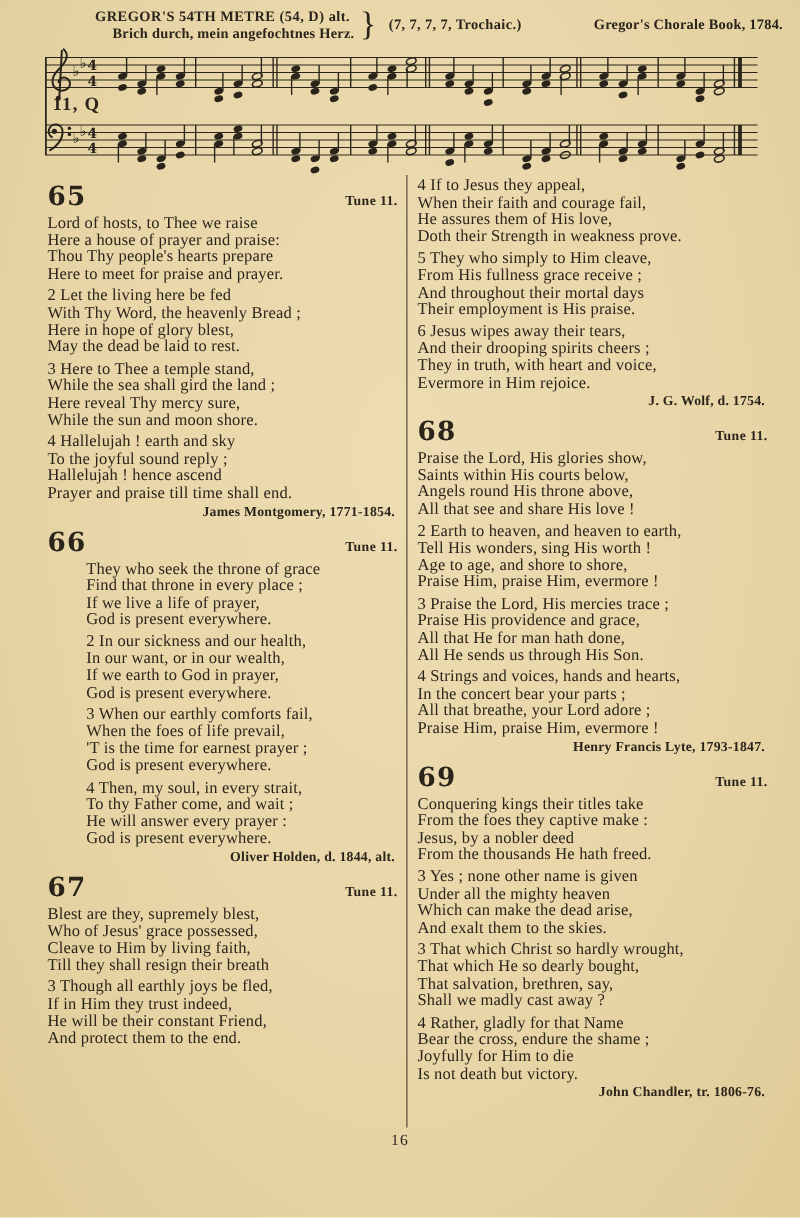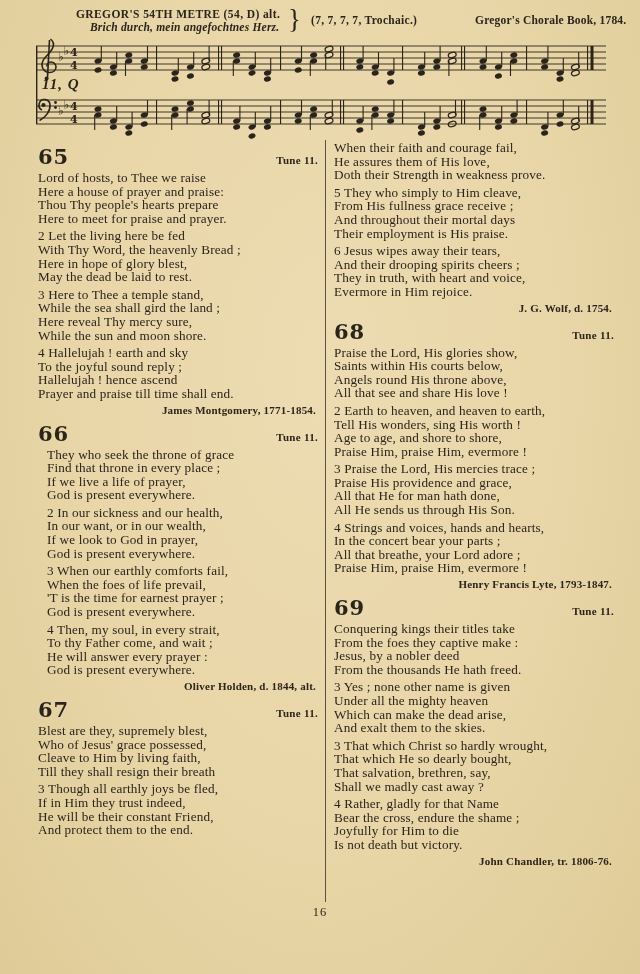--- a/index.html
+++ b/index.html
@@ -5,37 +5,37 @@
   html,body{margin:0;padding:0;}
   body{
     width:640px;height:974px;position:relative;overflow:hidden;
     background:radial-gradient(ellipse at 50% 38%, #eddcb2 0%, #e8d6a8 55%, #decb97 100%);
     font-family:"Liberation Serif","DejaVu Serif",serif;
     color:#2b241b;
   }
   
   .hdr{position:absolute;top:0;left:16px;width:640px;height:38px;}
   .hdr-title{position:absolute;left:60px;top:8px;font-weight:bold;font-size:11.5px;letter-spacing:.4px;line-height:12.5px;}
-  .hdr-title .l2{font-style:italic;padding-left:14px;letter-spacing:.2px;}
+  .hdr-title .l2{padding-left:14px;letter-spacing:.2px;}
   .hdr-brace{position:absolute;left:272px;top:4px;font-size:27px;font-weight:normal;}
   .hdr-meter{position:absolute;left:295px;top:14px;font-weight:bold;font-size:11.5px;letter-spacing:.3px;}
   .hdr-source{position:absolute;left:459px;top:14px;font-weight:bold;font-size:11.5px;letter-spacing:.2px;}
   
   #music-wrap{position:absolute;left:34px;top:36px;width:576px;height:104px;}
-  #tune-label{position:absolute;left:8px;top:40px;font-weight:bold;font-style:italic;font-size:15px;letter-spacing:1px;}
+  #tune-label{position:absolute;left:8px;top:40px;font-weight:bold;font-size:15px;letter-spacing:1px;}
   
   .col{position:absolute;top:141px;width:280px;}
   #col-left{left:38px;}
   #col-right{left:334px;}
   #col-rule{position:absolute;left:325px;top:140px;width:1px;height:762px;background:rgba(43,36,27,.75);}
   .hymn-head{display:flex;justify-content:space-between;align-items:baseline;margin:3px 0 3px;height:24px;}
   .hymn-number{font-size:21px;font-weight:bold;letter-spacing:1px;font-family:"DejaVu Serif","Liberation Serif",serif;}
   .tune-label{font-size:11px;font-weight:bold;letter-spacing:.3px;}
   .verse{margin:0 0 4px;font-size:13.2px;line-height:13.6px;letter-spacing:.15px;}
-  .verse.indent{margin-left:9px;}
+  .verse.indent{margin-left:31px;}
   .vline{white-space:nowrap;}
   .attribution{text-align:right;font-size:11px;font-weight:bold;line-height:13px;margin:-1px 2px 4px 0;letter-spacing:.2px;}
   
   #page-number{position:absolute;left:0;top:905px;width:640px;text-align:center;font-size:12.5px;letter-spacing:1px;}
 </style>
 </head>
 <body>
 
 <div class="hdr">
   <div class="hdr-title">
@@ -301,21 +301,21 @@
       </div>
       <div class="verse indent">
         <div class="vline">They who seek the throne of grace</div>
         <div class="vline">Find that throne in every place ;</div>
         <div class="vline">If we live a life of prayer,</div>
         <div class="vline">God is present everywhere.</div>
       </div>
       <div class="verse indent">
         <div class="vline">2 In our sickness and our health,</div>
         <div class="vline">In our want, or in our wealth,</div>
-        <div class="vline">If we look to God in prayer,</div>
+        <div class="vline">If we earth to God in prayer,</div>
         <div class="vline">God is present everywhere.</div>
       </div>
       <div class="verse indent">
         <div class="vline">3 When our earthly comforts fail,</div>
         <div class="vline">When the foes of life prevail,</div>
         <div class="vline">'T is the time for earnest prayer ;</div>
         <div class="vline">God is present everywhere.</div>
       </div>
       <div class="verse indent">
         <div class="vline">4 Then, my soul, in every strait,</div>
@@ -340,20 +340,21 @@
         <div class="vline">3 Though all earthly joys be fled,</div>
         <div class="vline">If in Him they trust indeed,</div>
         <div class="vline">He will be their constant Friend,</div>
         <div class="vline">And protect them to the end.</div>
       </div>
     </section>
   </div>
 <div id="col-right" class="col">
     <section class="hymn">
       <div class="verse">
+        <div class="vline">4 If to Jesus they appeal,</div>
         <div class="vline">When their faith and courage fail,</div>
         <div class="vline">He assures them of His love,</div>
         <div class="vline">Doth their Strength in weakness prove.</div>
       </div>
       <div class="verse">
         <div class="vline">5 They who simply to Him cleave,</div>
         <div class="vline">From His fullness grace receive ;</div>
         <div class="vline">And throughout their mortal days</div>
         <div class="vline">Their employment is His praise.</div>
       </div>

